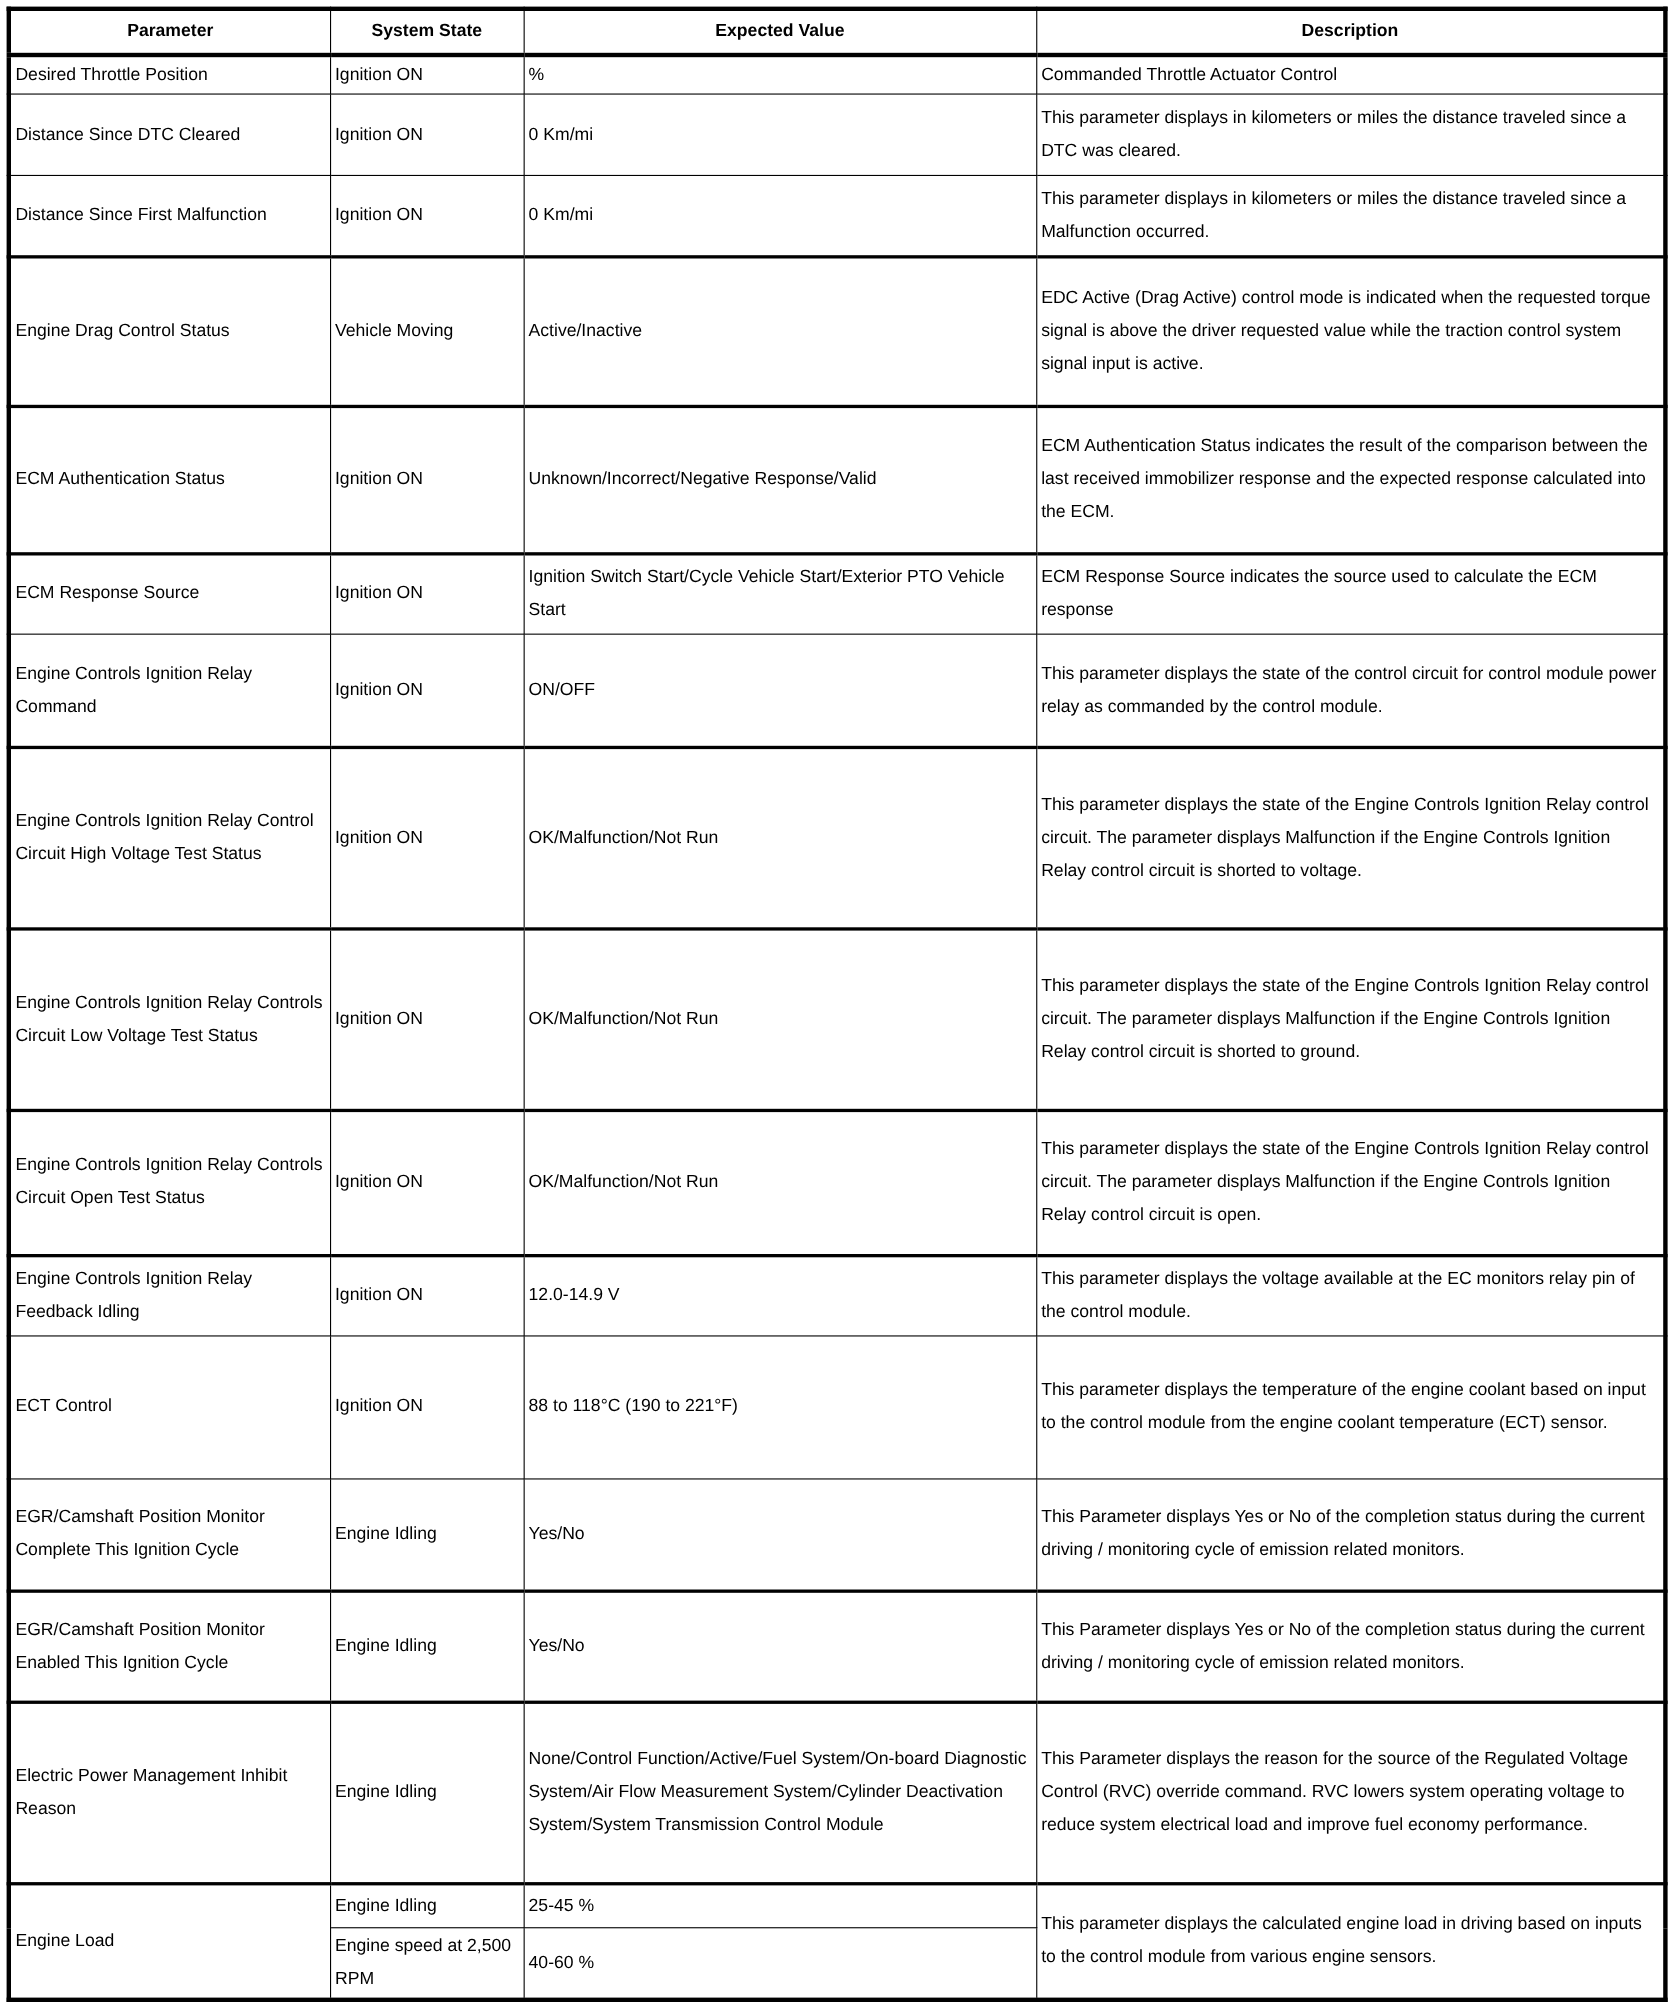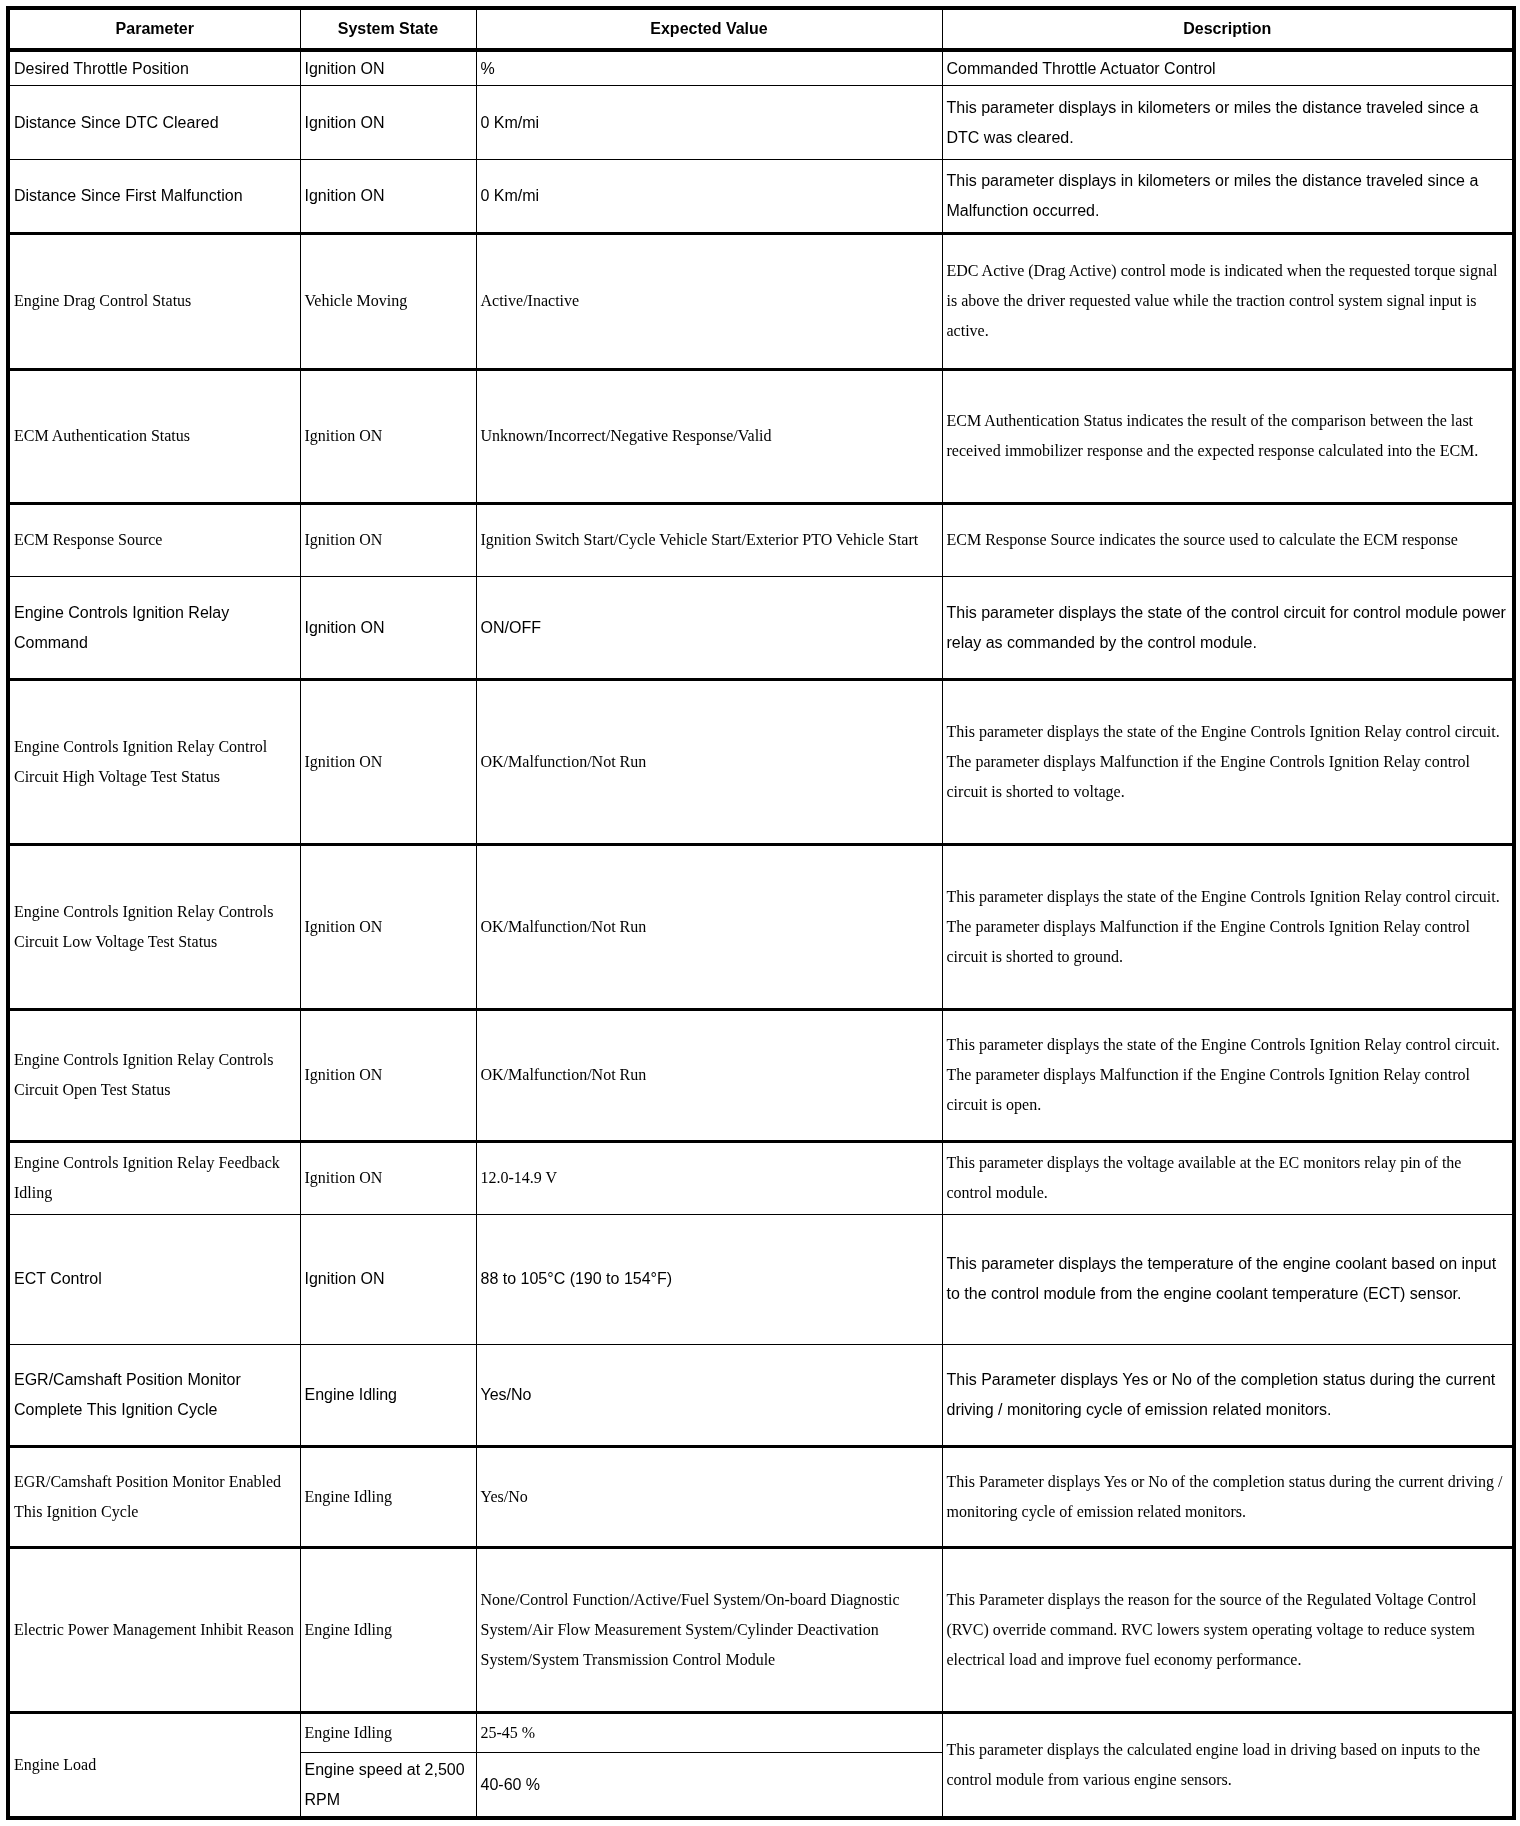--- a/index.html
+++ b/index.html
@@ -17,21 +17,21 @@
     border:1.5px solid #000;
     padding:0 4px;
     vertical-align:middle;
     text-align:left;
     font-weight:normal;
   }
   table.params thead th {
     font-weight:bold; height:38px; border-bottom:4px solid #000;text-align:center;
   }
   table.params thead th.center { text-align:center; }
-  tr.thick td { border-top:3.5px solid #000;font-family:Liberation Serif, serif; }
+  tr.thick td { border-top:3.5px solid #000; }
   col.c1 { width:292px; }
   col.c2 { width:176px; }
   col.c3 { width:466px; }
   col.c4 { width:572px; }
 </style>
 </head>
 <body>
 
 <table class="params">
   <colgroup>
@@ -111,21 +111,21 @@
     </tr>
     <tr class="thick" style="height:72px">
       <td>Engine Controls Ignition Relay Feedback Idling</td>
       <td>Ignition ON</td>
       <td>12.0-14.9 V</td>
       <td>This parameter displays the voltage available at the EC monitors relay pin of the control module.</td>
     </tr>
     <tr style="height:128px">
       <td>ECT Control</td>
       <td>Ignition ON</td>
-      <td>88 to 105°C (190 to 154°F)</td>
+      <td>88 to 118°C (190 to 221°F)</td>
       <td>This parameter displays the temperature of the engine coolant based on input to the control module from the engine coolant temperature (ECT) sensor.</td>
     </tr>
     <tr style="height:100px">
       <td>EGR/Camshaft Position Monitor Complete This Ignition Cycle</td>
       <td>Engine Idling</td>
       <td>Yes/No</td>
       <td>This Parameter displays Yes or No of the completion status during the current driving / monitoring cycle of emission related monitors.</td>
     </tr>
     <tr class="thick" style="height:100px">
       <td>EGR/Camshaft Position Monitor Enabled This Ignition Cycle</td>

